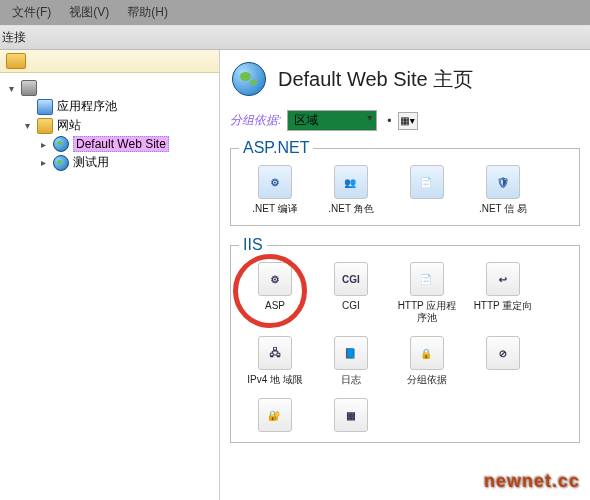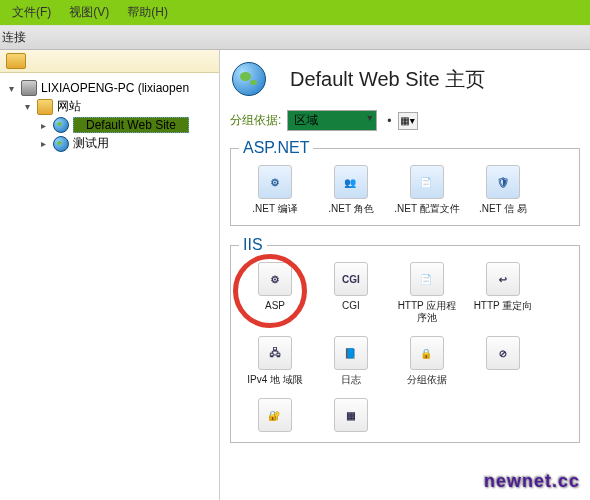--- a/index.html
+++ b/index.html
@@ -1,78 +1,82 @@
 <!DOCTYPE html>
 <html><head>
 <meta charset="utf-8">
 <style>
 * { margin: 0; padding: 0; box-sizing: border-box; font-family: "Microsoft YaHei", "Segoe UI", Tahoma, sans-serif; font-size: 12px; }
 body { background: #fff; width: 590px; height: 500px; overflow: hidden; position: relative; }
-.menubar { display: flex; gap: 18px; padding: 4px 12px; background: #84cc16; border-bottom: 1px solid #e0e0e0; }
+.menubar { display: flex; gap: 18px; padding: 4px 12px; background: #a3a3a3; border-bottom: 1px solid #e0e0e0; }
 .menubar span { color: #333; cursor: default; }
 .connections-header { background: linear-gradient(#e8e8e8,#d8d8d8); border-bottom: 1px solid #bbb; padding: 3px 2px; font-weight: normal; color: #222; }
 .main { display: flex; height: calc(100% - 42px); }
 .sidebar { width: 220px; border-right: 1px solid #ccc; background: #fff; display: flex; flex-direction: column; }
 .toolbar-strip { background: linear-gradient(#fdf6e0,#f7eec9); border-bottom: 1px solid #d9cf9f; padding: 3px 6px; display: flex; align-items: center; }
 .toolbar-strip .folder-ico { width: 20px; height: 16px; background: linear-gradient(#f7d774,#e3a832); border:1px solid #b88a20; border-radius:2px; }
 .tree { padding: 6px 4px; flex: 1; overflow: auto; }
 .tree-node { display: flex; align-items: center; gap: 4px; padding: 1px 2px; white-space: nowrap; cursor: default; }
 .tree-toggle { width: 11px; height: 11px; display:inline-flex; align-items:center; justify-content:center; font-size:10px; color:#555; }
 .tree-indent-1 { margin-left: 16px; }
 .tree-indent-2 { margin-left: 32px; }
-.tree .selected { background: #4d7c0f; border: 1px dotted #6b9fd0; padding: 0 12px; }
+.tree .selected { background: #f0abfc; border: 1px dotted #6b9fd0; padding: 0 2px; }
 .ico { width: 16px; height: 16px; display:inline-block; border-radius:2px; }
 .ico-server { background: linear-gradient(#d0d0d0,#888); border:1px solid #666; }
 .ico-pool { background: linear-gradient(#bde0ff,#4a90d9); border:1px solid #2c6aa0; }
 .ico-sites { background: linear-gradient(#f7d774,#e3a832); border:1px solid #b88a20; }
 .ico-globe { width:16px; height:16px; border-radius:50%; background: radial-gradient(circle at 30% 30%, #8fd3ff, #1b6fb5); border:1px solid #0b4d82; position:relative; }
 .ico-globe::after { content:""; position:absolute; left:3px; top:4px; width:5px; height:4px; background:#6fbf4d; border-radius:50%; }
 .content { flex: 1; padding: 8px 10px; overflow: hidden; }
-.page-head { display:flex; align-items:center; gap: 24px; margin: 4px 0 14px 2px; }
+.page-head { display:flex; align-items:center; gap: 12px; margin: 4px 0 14px 2px; }
 .page-head .big-globe { width: 34px; height: 34px; border-radius:50%; background: radial-gradient(circle at 30% 30%, #a8dcff, #1976c4); border:1px solid #0b4d82; position:relative; }
 .page-head .big-globe::after { content:""; position:absolute; left:7px; top:9px; width:11px; height:9px; background:#6fbf4d; border-radius:50%; box-shadow: 8px 6px 0 -2px #6fbf4d; }
 .page-title { font-size: 20px; font-weight: normal; color: #222; }
 .group-row { display:flex; align-items:center; gap: 6px; margin: 6px 0 8px 0; }
-.group-row label { color:#4d7c0f; }
+.group-row label { color:#8b5cf6;font-style:italic; }
 .dropdown { border: 1px solid #aaa; background:#15803d; padding: 1px 18px 1px 6px; min-width: 90px; position:relative; display:inline-block; }
 .dropdown::after { content:"▾"; position:absolute; right:4px; top:1px; font-size:10px; color:#333; }
 .view-btn { width:20px; height:18px; border:1px solid #aaa; background:#f2f2f2; display:inline-flex; align-items:center; justify-content:center; font-size:10px; }
 fieldset { border:1px solid #bbb; border-radius:0; margin-bottom: 10px; padding: 6px 8px 8px 8px; }
 legend { color: #0a5aa0; padding: 0 4px; font-size: 16px; }
 .icon-grid { display:flex; flex-wrap: wrap; gap: 8px 4px; }
 .feature { width: 72px; display:flex; flex-direction:column; align-items:center; text-align:center; gap:4px; padding:2px; }
 .feature .fico { width: 34px; height: 34px; border:1px solid #c6c6c6; border-radius:3px; background: linear-gradient(#fdfdfd,#eaeaea); display:flex; align-items:center; justify-content:center; font-size:10px; font-weight:bold; color:#335; }
 .feature .fico.net { background: linear-gradient(#e9f3ff,#c8dff5); color:#2a5c9a; }
 .feature .fico.globe { border-radius:50%; background: radial-gradient(circle at 30% 30%, #a8dcff, #1976c4); border:1px solid #0b4d82; }
 .feature .flabel { font-size: 10px; color:#222; line-height:1.2; word-break: break-all; }
 .feature.circled { position:relative; }
 .feature.circled::before { content:""; position:absolute; left:-6px; top:-6px; width:64px; height:64px; border:5px solid #e03a2f; border-radius:50%; pointer-events:none; }
 .cgi-box { background:#2b2b2b; color:#fff; }
-.watermark { position:absolute; right:10px; bottom:8px; font-size:18px; font-weight:bold; color:#4c1d95; text-shadow: 1px 1px 2px #888, -1px -1px 2px #888; letter-spacing:1px; font-family: Arial, sans-serif; }
+.watermark { position:absolute; right:10px; bottom:8px; font-size:18px; font-weight:bold; color:#c2410c; text-shadow: 1px 1px 2px #888, -1px -1px 2px #888; letter-spacing:1px; font-family: Arial, sans-serif; }
 </style>
 </head>
 <body>
 
 <div class="menubar">
   <span>文件(F)</span>
   <span>视图(V)</span>
   <span>帮助(H)</span>
 </div>
 <div class="connections-header">连接</div>
 
 <div class="main">
   <div class="sidebar">
     <div class="toolbar-strip">
       <span class="folder-ico"></span>
     </div>
     <div class="tree">
       <div class="tree-node">
         <span class="tree-toggle">▾</span>
         <span class="ico ico-server"></span>
-        <span>LIXIAOPENG-PC (lixiaopen</span>
+      </div>
+      <div class="tree-node tree-indent-1">
+        <span class="tree-toggle"></span>
+        <span class="ico ico-pool"></span>
+        <span>应用程序池</span>
       </div>
       <div class="tree-node tree-indent-1">
         <span class="tree-toggle">▾</span>
         <span class="ico ico-sites"></span>
         <span>网站</span>
       </div>
       <div class="tree-node tree-indent-2">
         <span class="tree-toggle">▸</span>
         <span class="ico-globe"></span>
         <span class="selected">Default Web Site</span>
@@ -103,21 +107,20 @@
         <div class="feature">
             <div class="fico net">⚙</div>
             <div class="flabel">.NET 编译</div>
           </div>
         <div class="feature">
             <div class="fico net">👥</div>
             <div class="flabel">.NET 角色</div>
           </div>
         <div class="feature">
             <div class="fico net">📄</div>
-            <div class="flabel">.NET 配置文件</div>
           </div>
         <div class="feature">
             <div class="fico net">🛡</div>
             <div class="flabel">.NET 信
 易</div>
           </div>
       </div>
     </fieldset>
 
     <fieldset>

